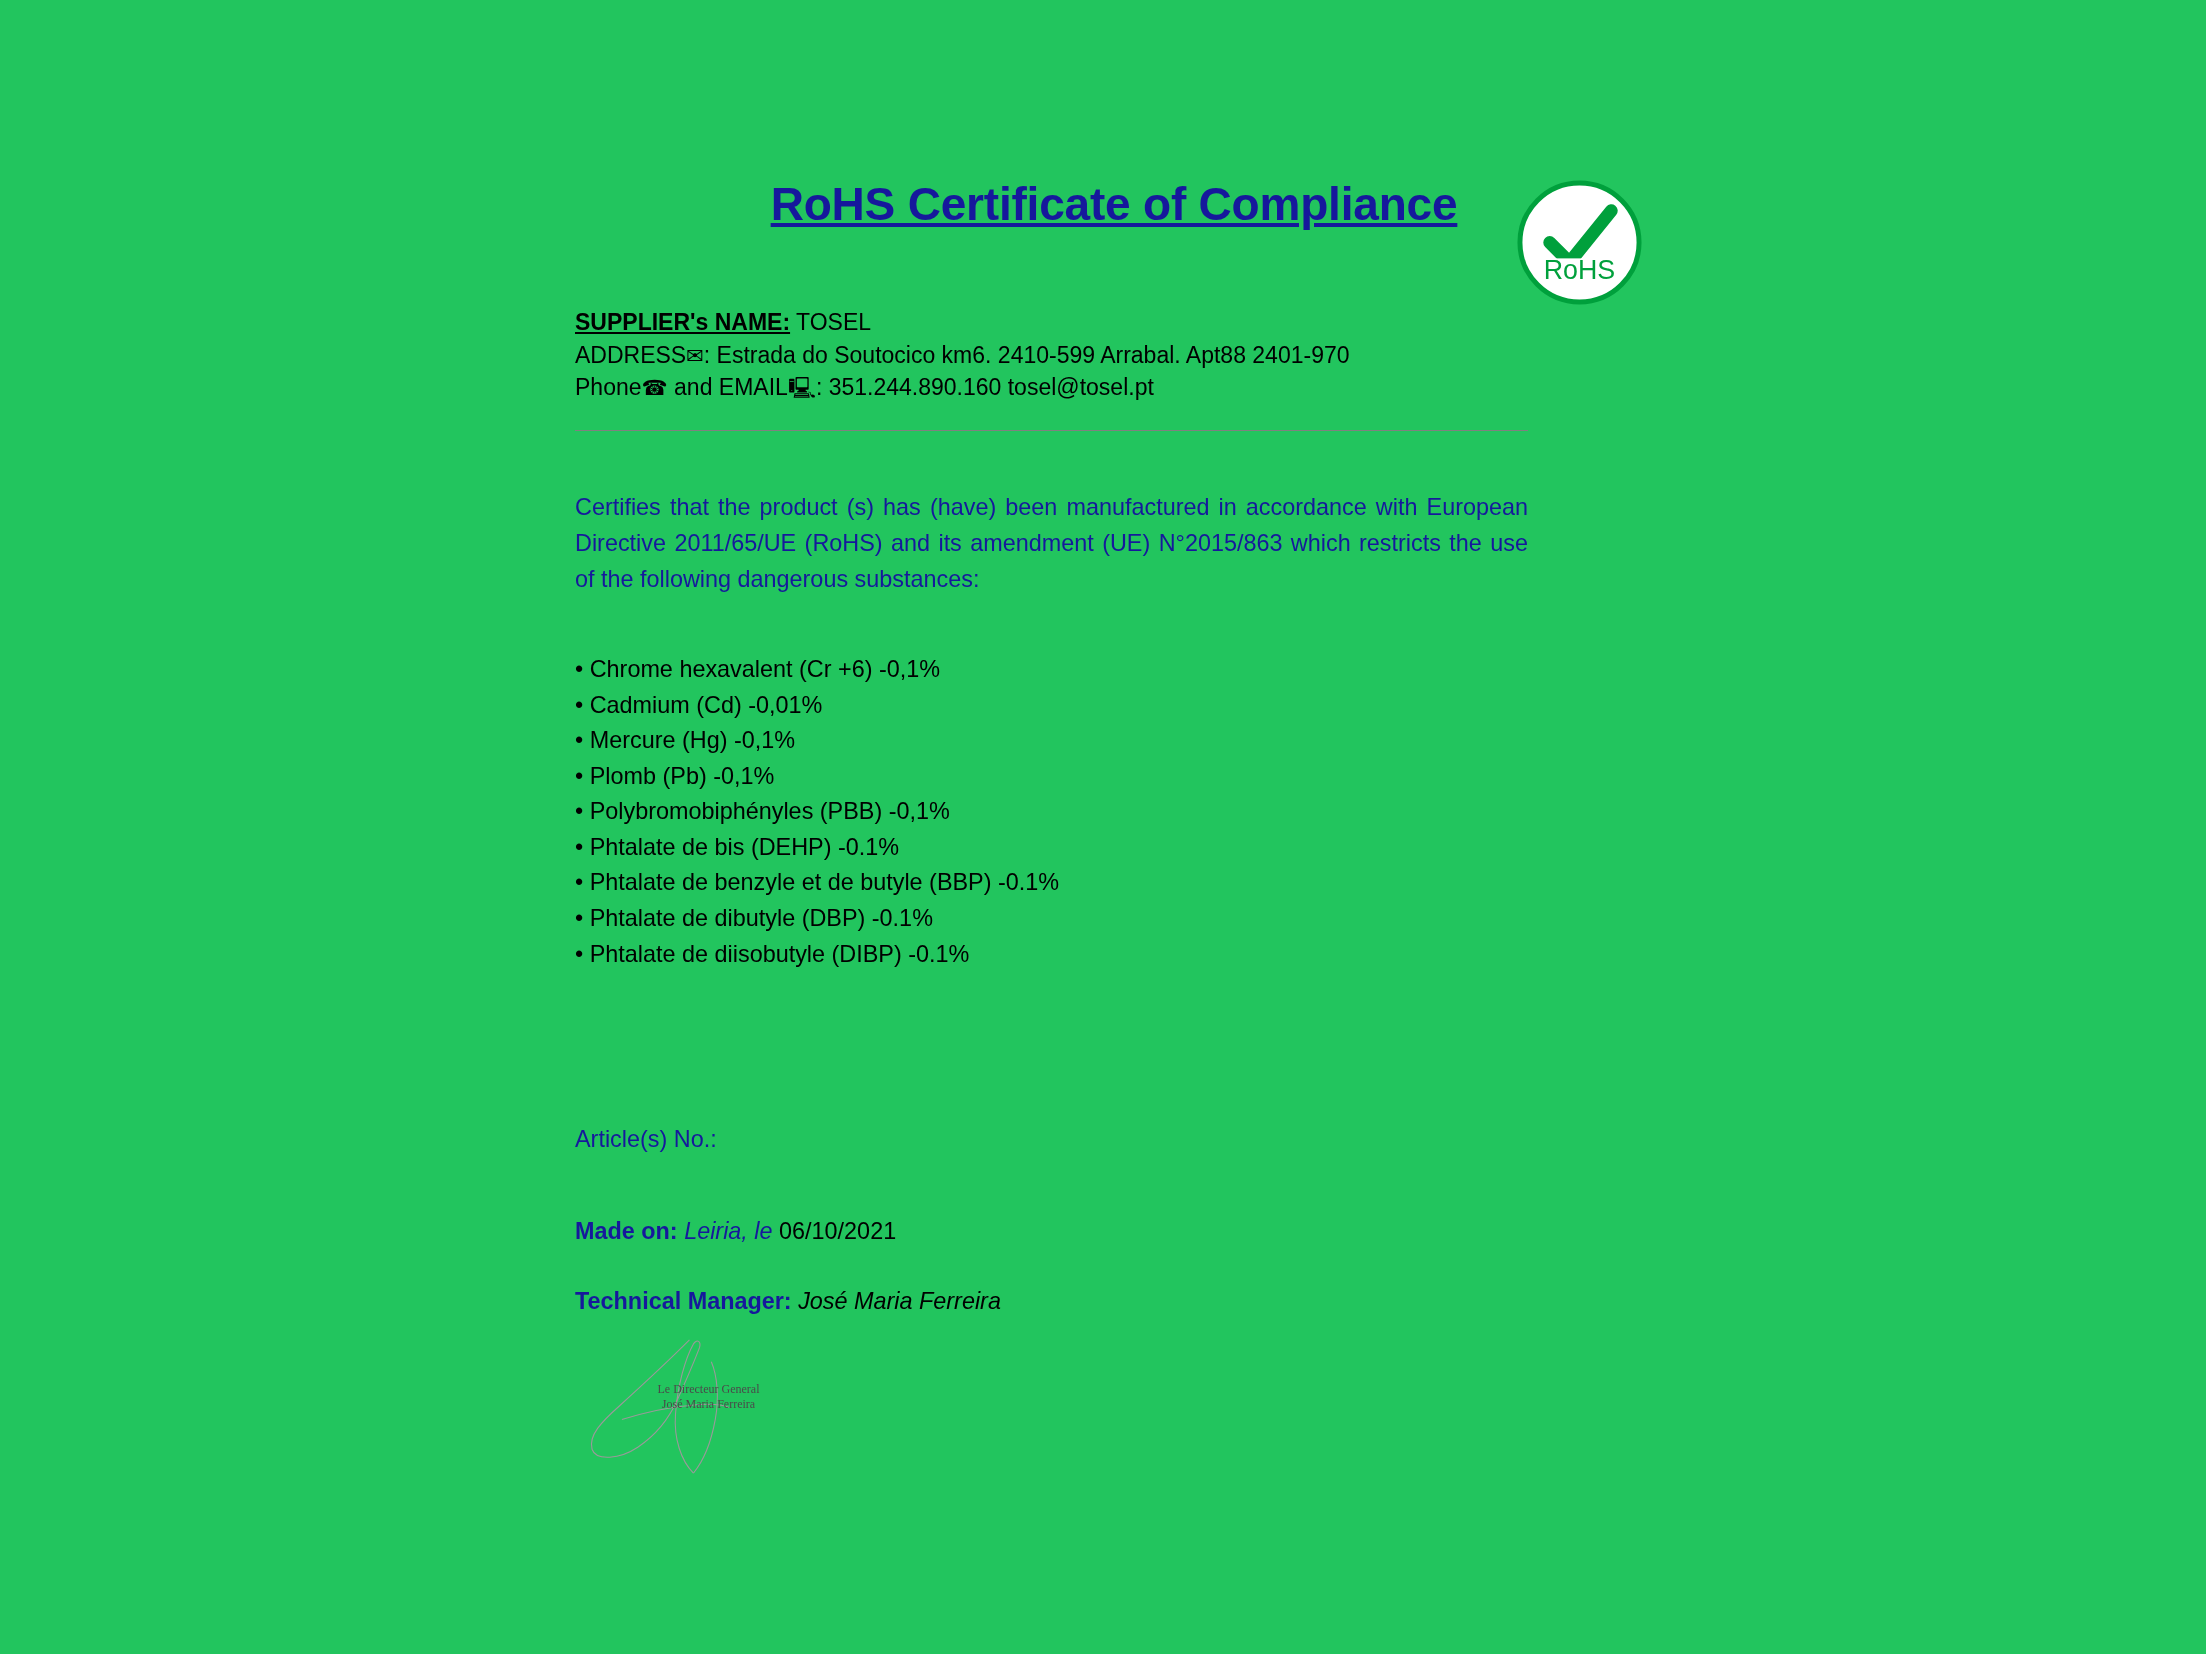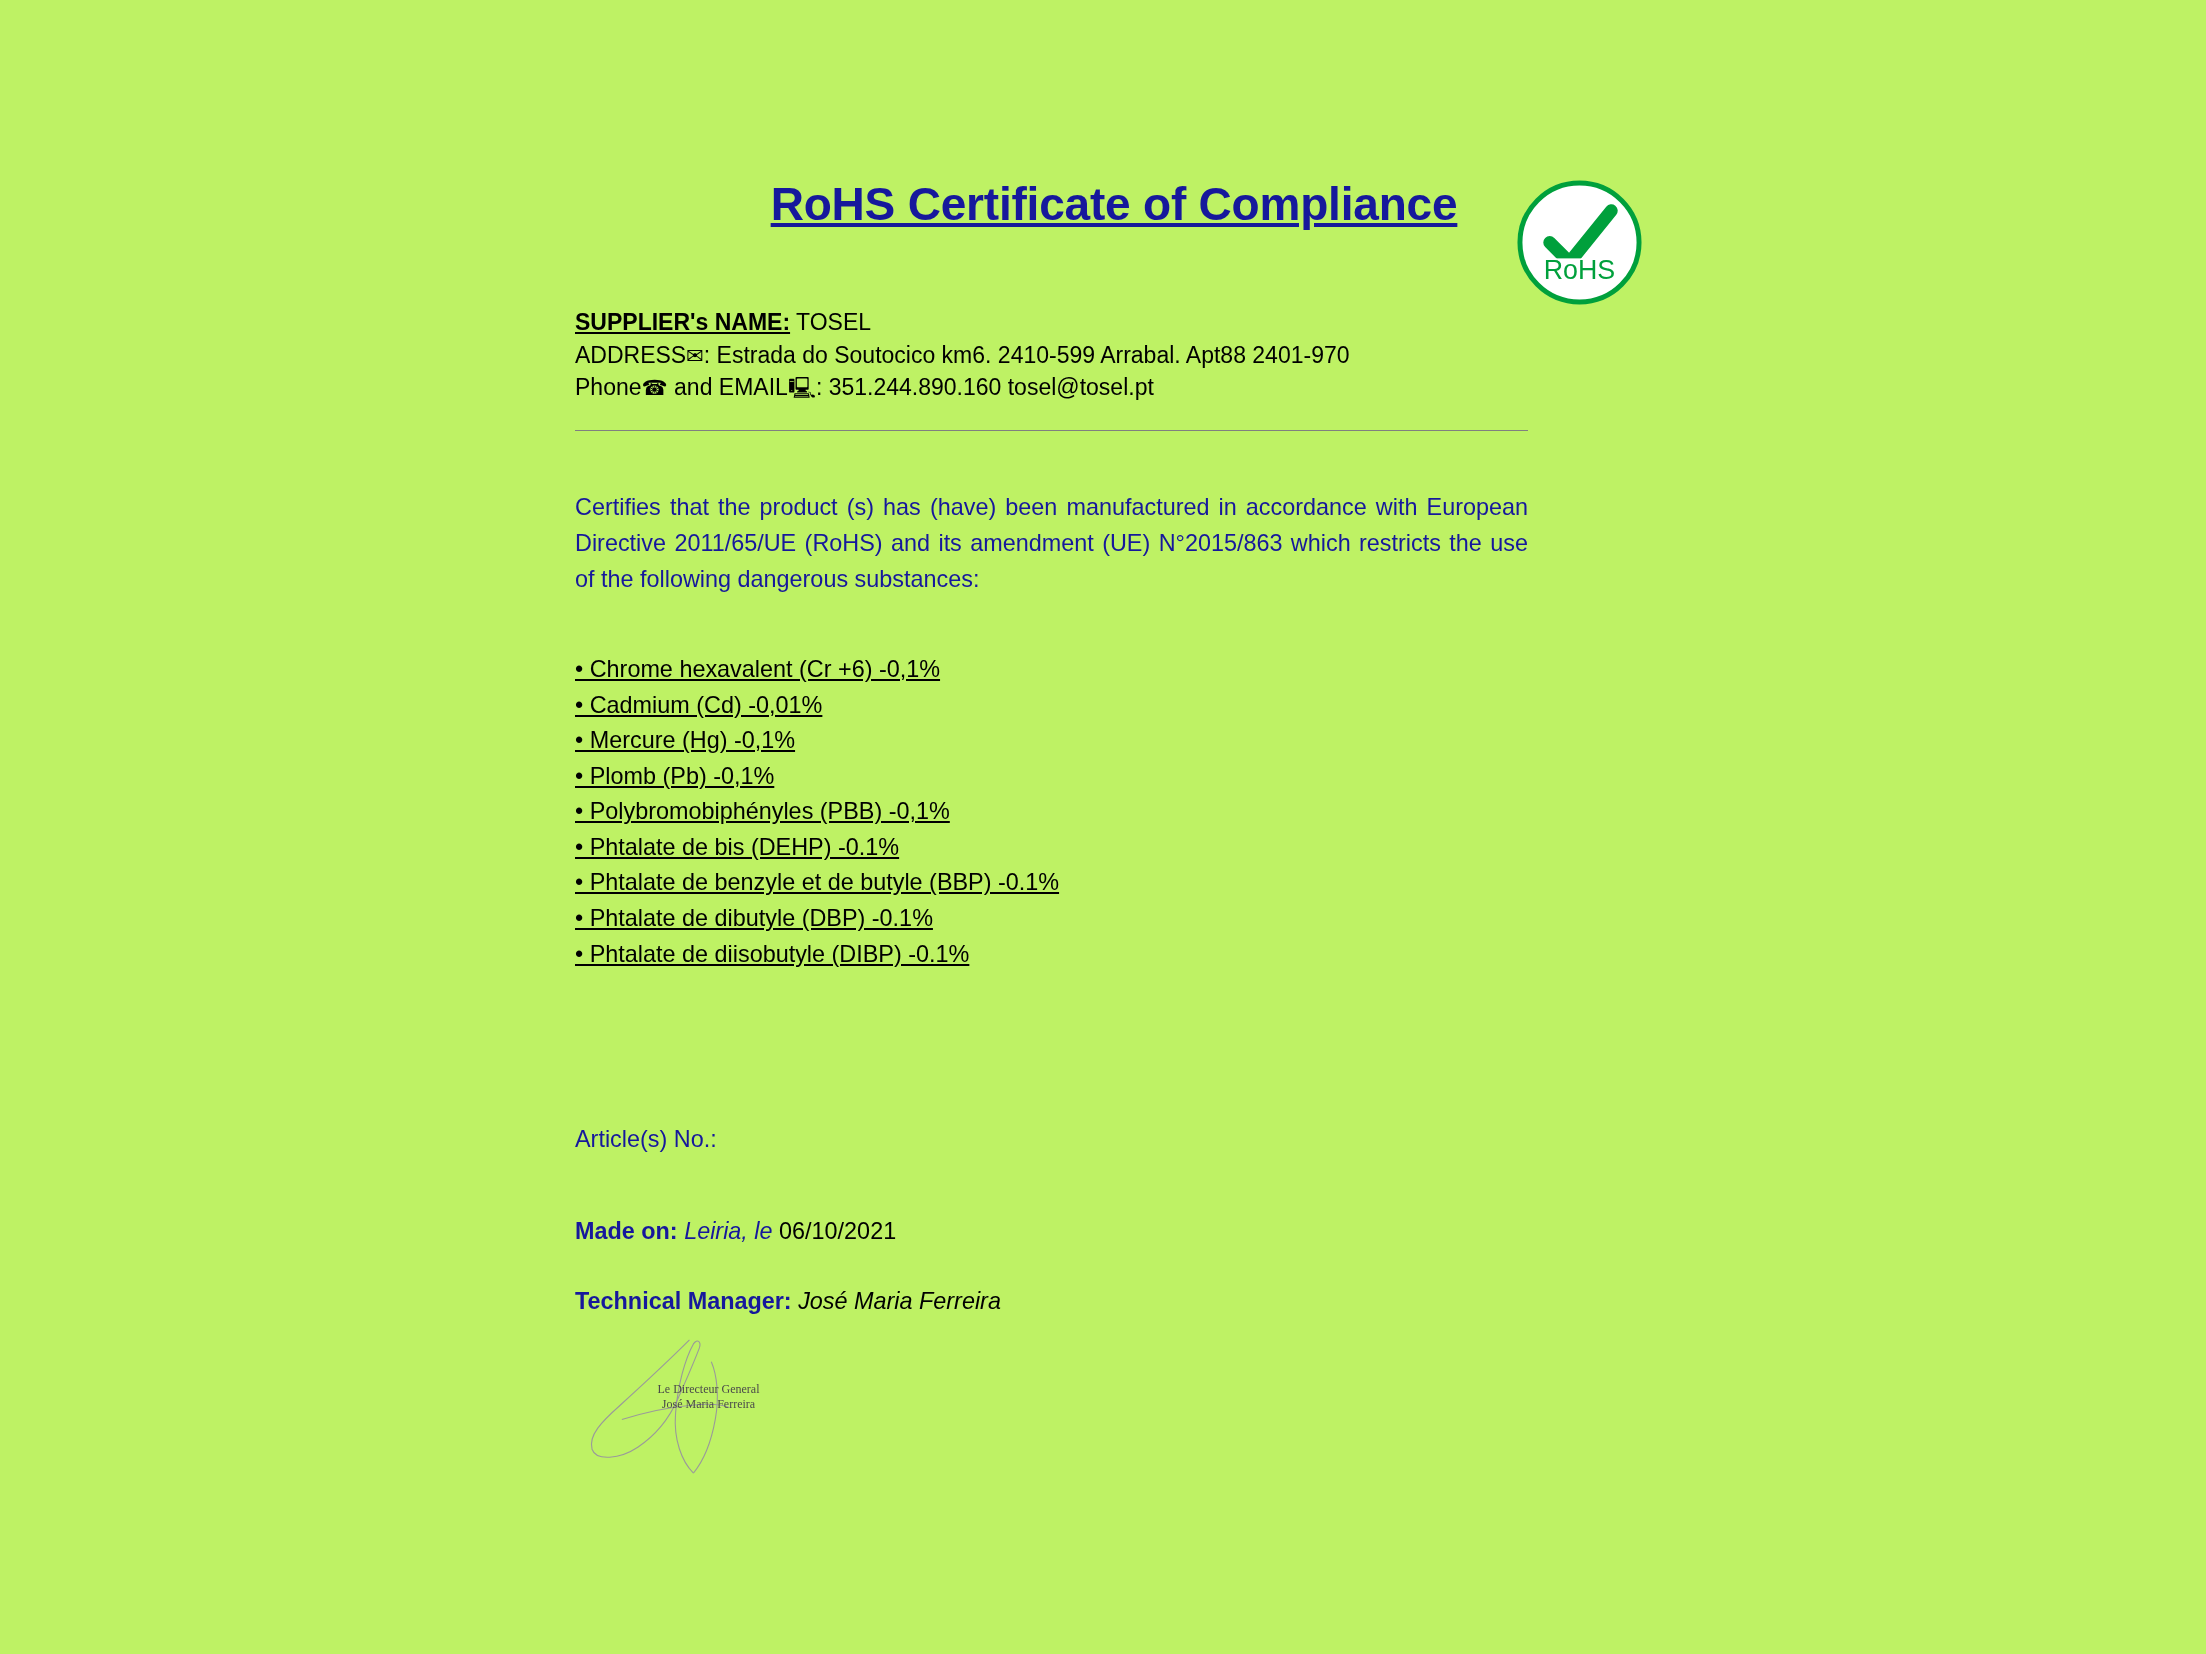--- a/index.html
+++ b/index.html
@@ -14,21 +14,21 @@
     color: #000000;
     position: relative;
     overflow: hidden;
   }
 
   .page {
     position: absolute;
     left: 0; top: 0;
     width: 2207px;
     height: 1655px;
-    background: #bef264;
+    background: #22c55e;
   }
 
   
   .title {
     position: absolute;
     left: 557px;
     top: 177px;
     width: 1114px;
     text-align: center;
     font-size: 46px;
@@ -96,21 +96,20 @@
     position: absolute;
     left: 575px;
     top: 652px;
     width: 955px;
     font-size: 23.4px;
     line-height: 1.52;
     color: #000000;
   }
   .substances .item {
     white-space: nowrap;
-    text-decoration: underline;
   }
 
   
   .compliant-line {
     position: absolute;
     left: 575px;
     top: 1068px;
     width: 995px;
     font-size: 23.4px;
     color: #16189c;

